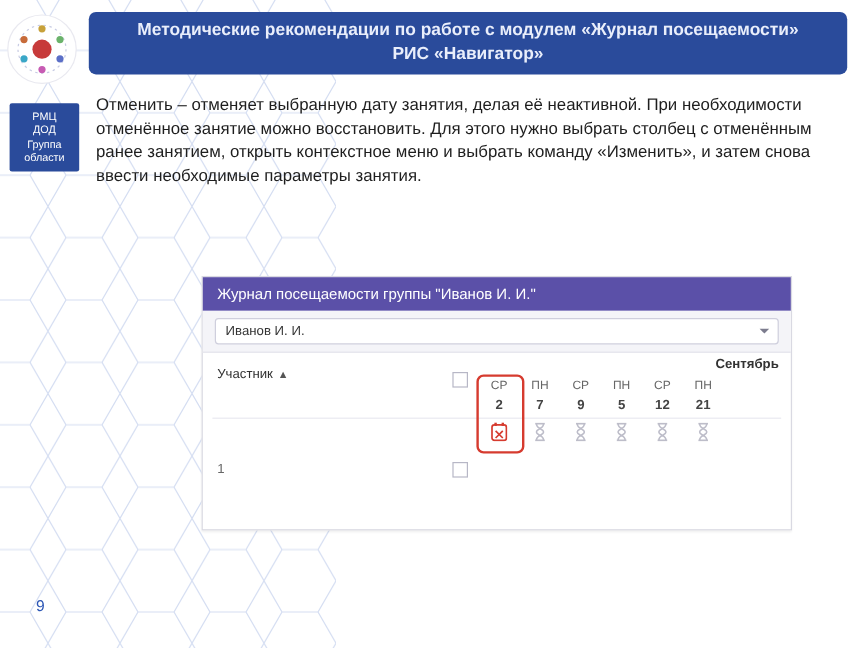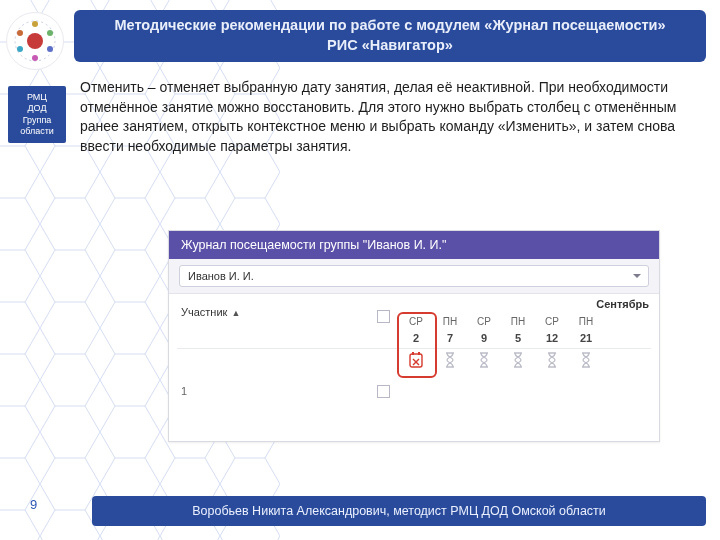--- a/index.html
+++ b/index.html
@@ -165,16 +165,13 @@
       <div class="redbox" style="left:228px;top:18px;width:36px;height:62px"></div>
 
       <div class="part-row">
         <span class="part-num">1</span>
         <span class="chk part-chk"></span>
       </div>
     </div>
   </div>
 
   <div class="pagenum">9</div>
-  <div class="footer">
-    <span>Воробьев Никита Александрович, методист РМЦ ДОД Омской области</span>
-  </div>
 </div>
 
 </body></html>

